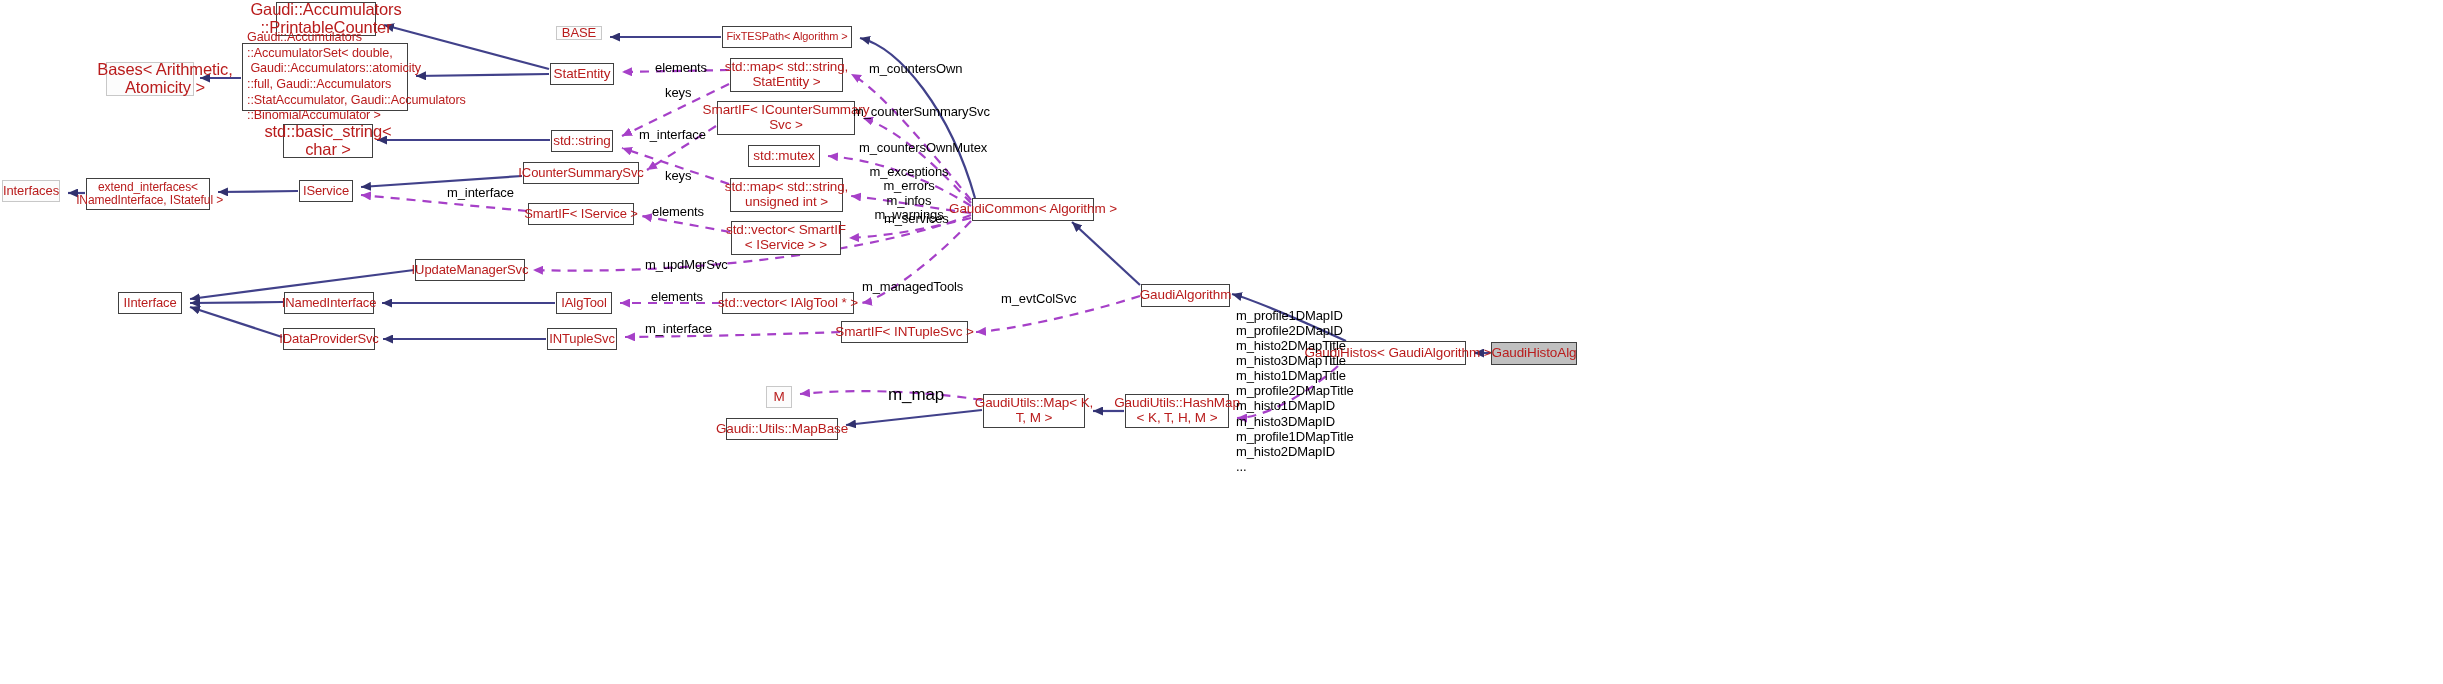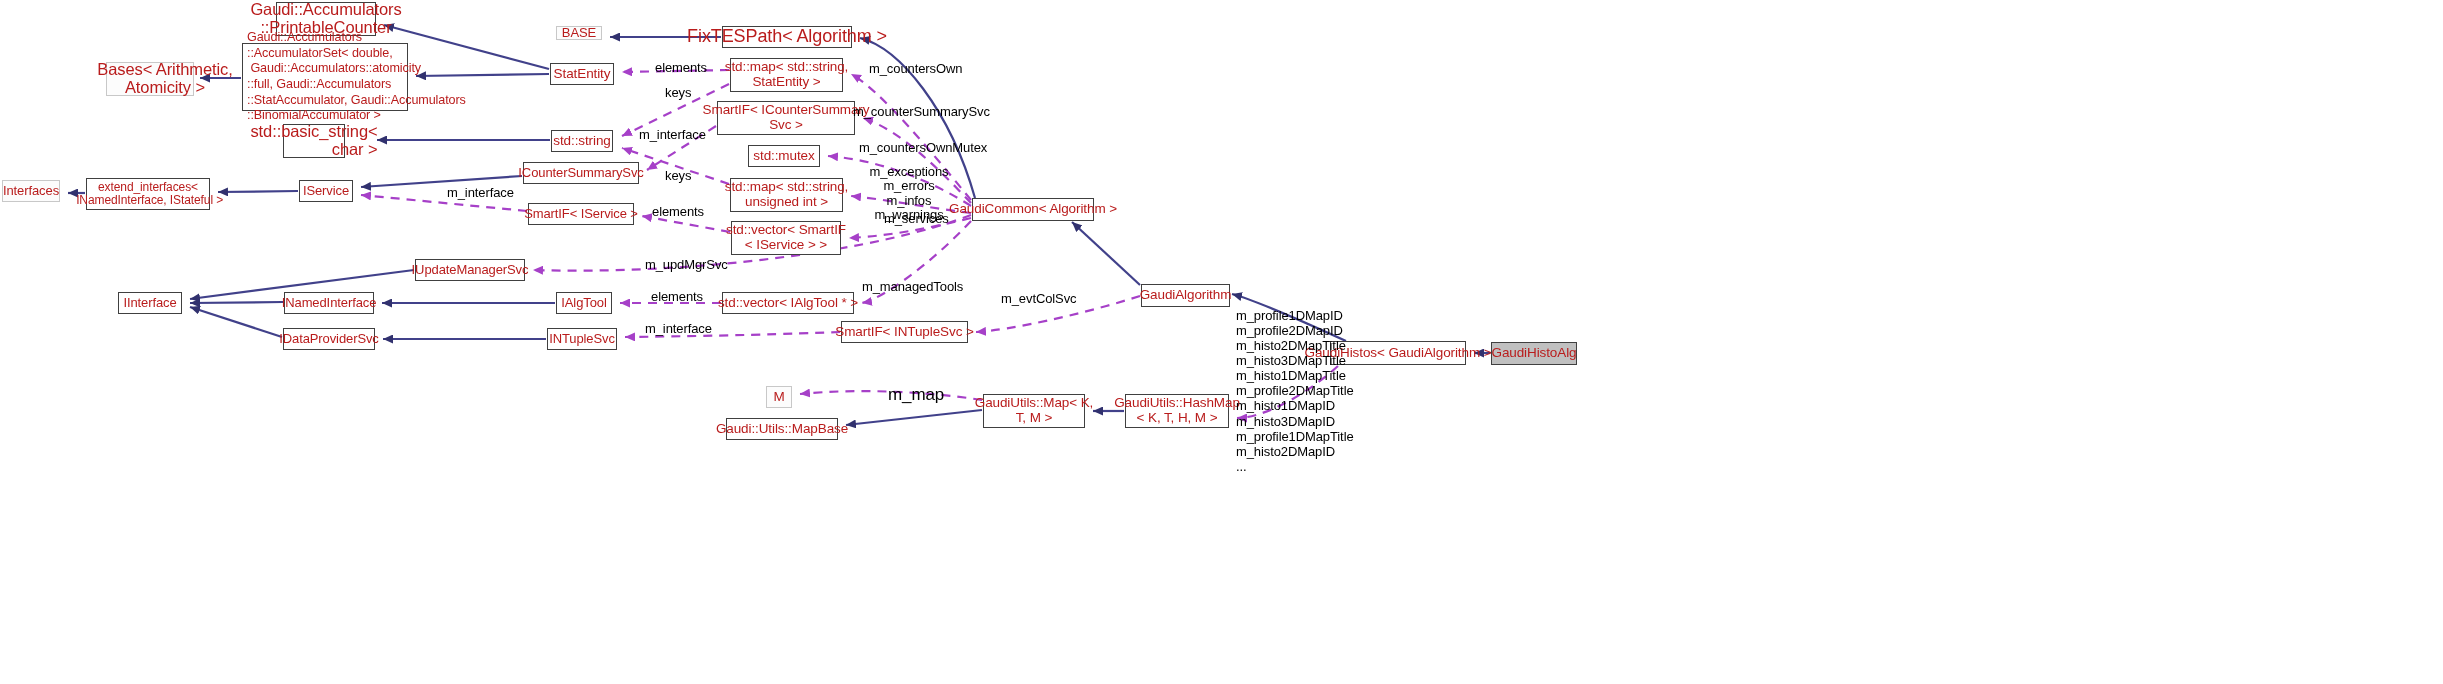--- a/index.html
+++ b/index.html
@@ -164,21 +164,21 @@
   <div class="node thin" style="left:106px;top:62px;width:88px;height:34px;padding-left:30px;">Bases&lt; Arithmetic,
 Atomicity &gt;</div>
 
   <div class="node" style="left:242px;top:43px;width:166px;height:68px;font-size:12.6px;line-height:1.25;justify-content:flex-start;text-align:left;padding-left:4px;">Gaudi::Accumulators
 ::AccumulatorSet&lt; double,
  Gaudi::Accumulators::atomicity
 ::full, Gaudi::Accumulators
 ::StatAccumulator, Gaudi::Accumulators
 ::BinomialAccumulator &gt;</div>
 
-  <div class="node" style="left:283px;top:124px;width:62px;height:34px;text-align:right;">std::basic_string&lt;
+  <div class="node" style="left:283px;top:124px;width:90px;height:34px;">std::basic_string&lt;
 char &gt;</div>
 
   <div class="node thin" style="left:2px;top:180px;width:58px;height:22px;font-size:13px;">Interfaces</div>
 
   <div class="node" style="left:86px;top:178px;width:124px;height:32px;font-size:12px;">extend_interfaces&lt;
  INamedInterface, IStateful &gt;</div>
 
   <div class="node" style="left:118px;top:292px;width:64px;height:22px;font-size:13px;">IInterface</div>
 
   <div class="node" style="left:299px;top:180px;width:54px;height:22px;font-size:13px;">IService</div>
@@ -196,21 +196,21 @@
   <div class="node" style="left:528px;top:203px;width:106px;height:22px;font-size:13px;">SmartIF&lt; IService &gt;</div>
 
   <div class="node" style="left:415px;top:259px;width:110px;height:22px;font-size:13px;">IUpdateManagerSvc</div>
 
   <div class="node" style="left:556px;top:292px;width:56px;height:22px;font-size:13px;">IAlgTool</div>
 
   <div class="node" style="left:547px;top:328px;width:70px;height:22px;font-size:13px;">INTupleSvc</div>
 
   <div class="node thin" style="left:556px;top:26px;width:46px;height:14px;font-size:13px;">BASE</div>
 
-  <div class="node" style="left:722px;top:26px;width:130px;height:22px;font-size:18px;">FixTESPath&lt; Algorithm &gt;</div>
+  <div class="node" style="left:722px;top:26px;width:130px;height:22px;font-size:11px;">FixTESPath&lt; Algorithm &gt;</div>
 
   <div class="node" style="left:730px;top:58px;width:113px;height:34px;font-size:13.5px;">std::map&lt; std::string,
 StatEntity &gt;</div>
 
   <div class="node" style="left:717px;top:101px;width:138px;height:34px;font-size:13.5px;">SmartIF&lt; ICounterSummary
 Svc &gt;</div>
 
   <div class="node" style="left:748px;top:145px;width:72px;height:22px;font-size:13.5px;">std::mutex</div>
 
   <div class="node" style="left:730px;top:178px;width:113px;height:34px;font-size:13.5px;">std::map&lt; std::string,

